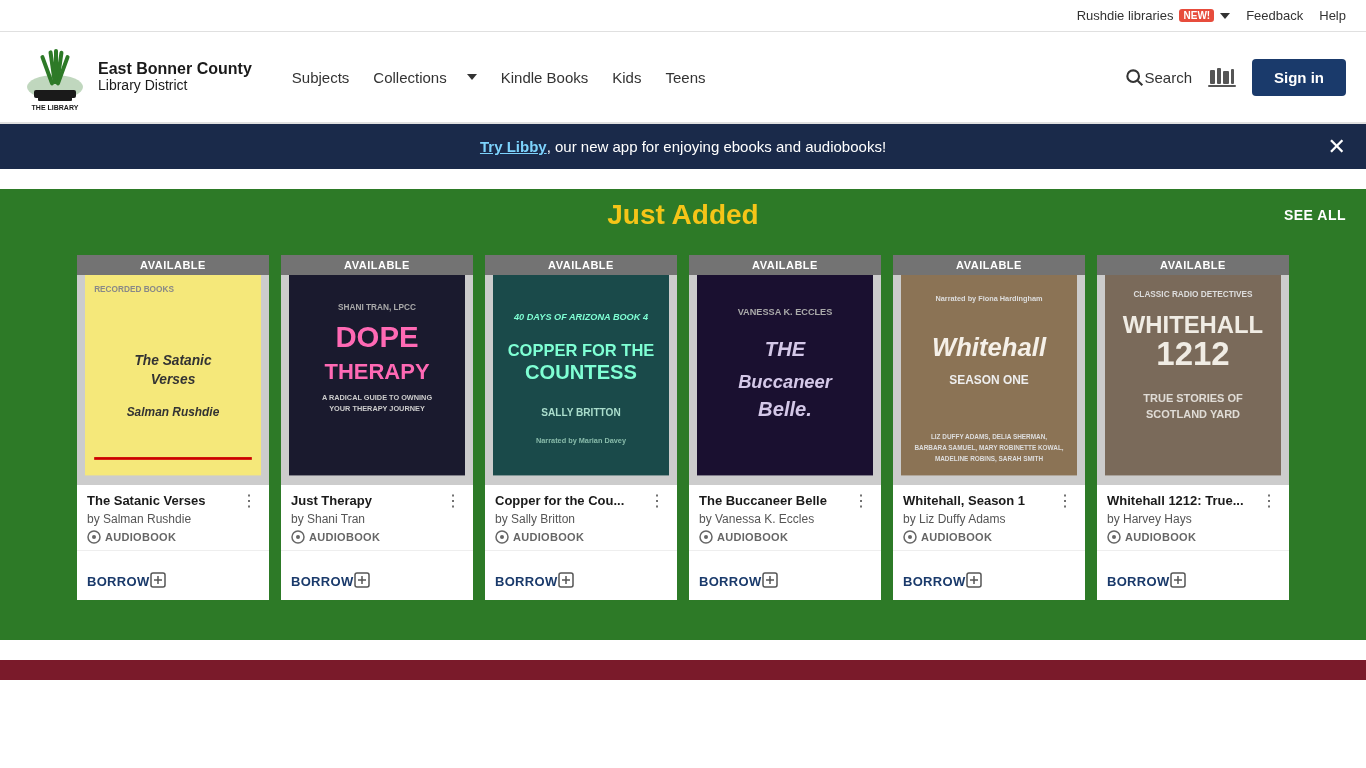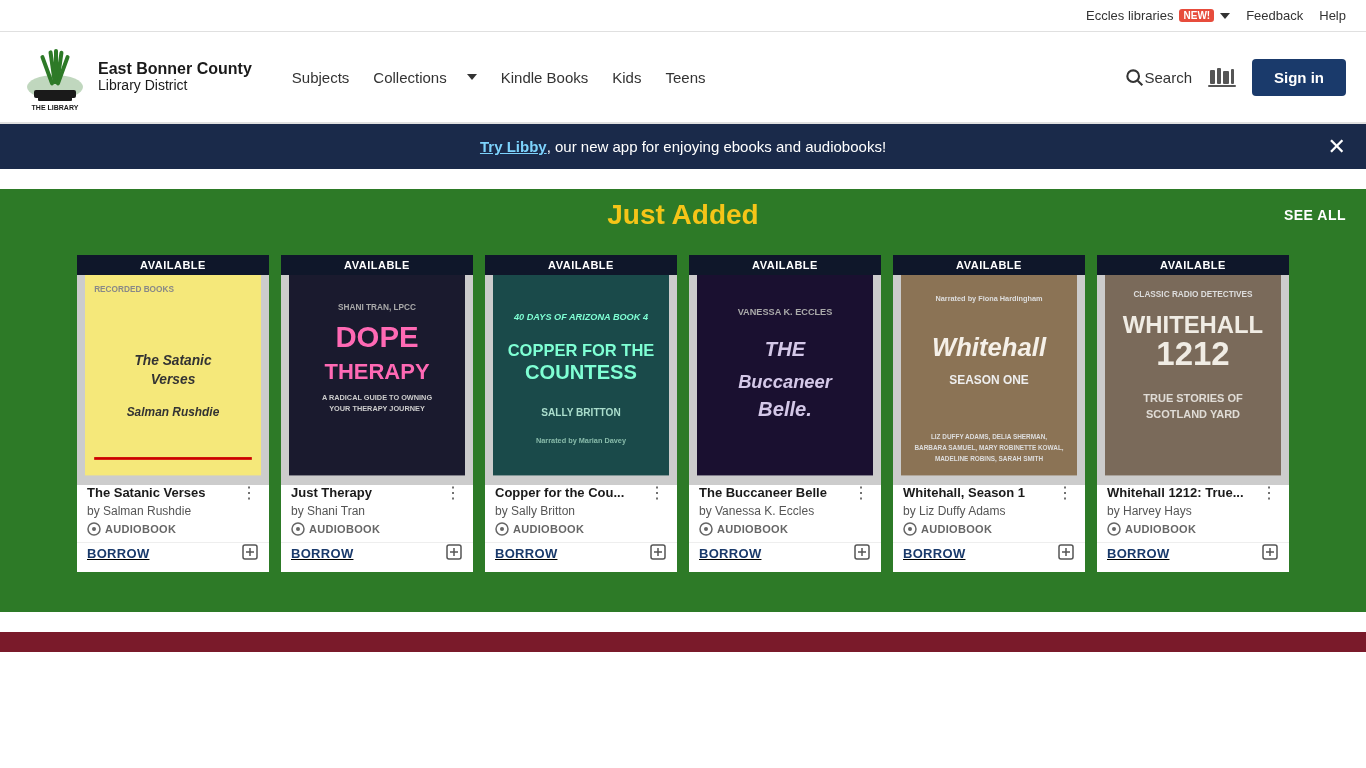--- a/index.html
+++ b/index.html
@@ -209,21 +209,21 @@
       width: 100%;
       height: 230px;
       background: #ccc;
       overflow: hidden;
     }
     .availability-badge {
       position: absolute;
       top: 0;
       left: 0;
       right: 0;
-      background: #0f172a;
+      background: #737373;
       color: white;
       text-align: center;
       font-size: 11px;
       font-weight: bold;
       padding: 4px;
       letter-spacing: 0.5px;
     }
     .book-cover {
       width: 100%;
       height: 100%;
@@ -232,21 +232,21 @@
       justify-content: center;
       font-size: 12px;
       text-align: center;
       padding: 8px;
       color: white;
       font-weight: bold;
     }
 
     .book-info {
       background: white;
-      padding: 0 10px 6px;
+      padding: 8px 10px 6px;
     }
     .book-title-row {
       display: flex;
       align-items: flex-start;
       justify-content: space-between;
       gap: 4px;
     }
     .book-title {
       font-size: 13px;
       font-weight: bold;
@@ -275,25 +275,23 @@
       gap: 4px;
       font-size: 11px;
       color: #666;
       margin-top: 4px;
       font-weight: 600;
       letter-spacing: 0.3px;
     }
     .book-actions {
       display: flex;
       align-items: center;
-      justify-content: space-between;
-      padding: 0 10px 8px;
+      padding: 20px 10px 8px;
       background: white;
       border-top: 1px solid #eee;
-      text-decoration: underline;
     }
     .borrow-btn {
       background: none;
       border: none;
       color: #1a3a6b;
       font-size: 13px;
       font-weight: bold;
       cursor: pointer;
       padding: 0;
       text-transform: uppercase;
@@ -316,21 +314,21 @@
       background: #7a1a2a;
       height: 20px;
       margin-top: 20px;
     }
   </style>
 </head>
 <body>
 
 <div class="top-bar">
   <div class="top-bar-partner">
-    <span>Eccles libraries</span>
+    <span>Rushdie libraries</span>
     <span class="new-badge">NEW!</span>
     <span class="chevron-down"></span>
   </div>
   <a href="#">Feedback</a>
   <a href="#">Help</a>
 </div>
 
 <div class="header">
   <div class="logo-area">
 

